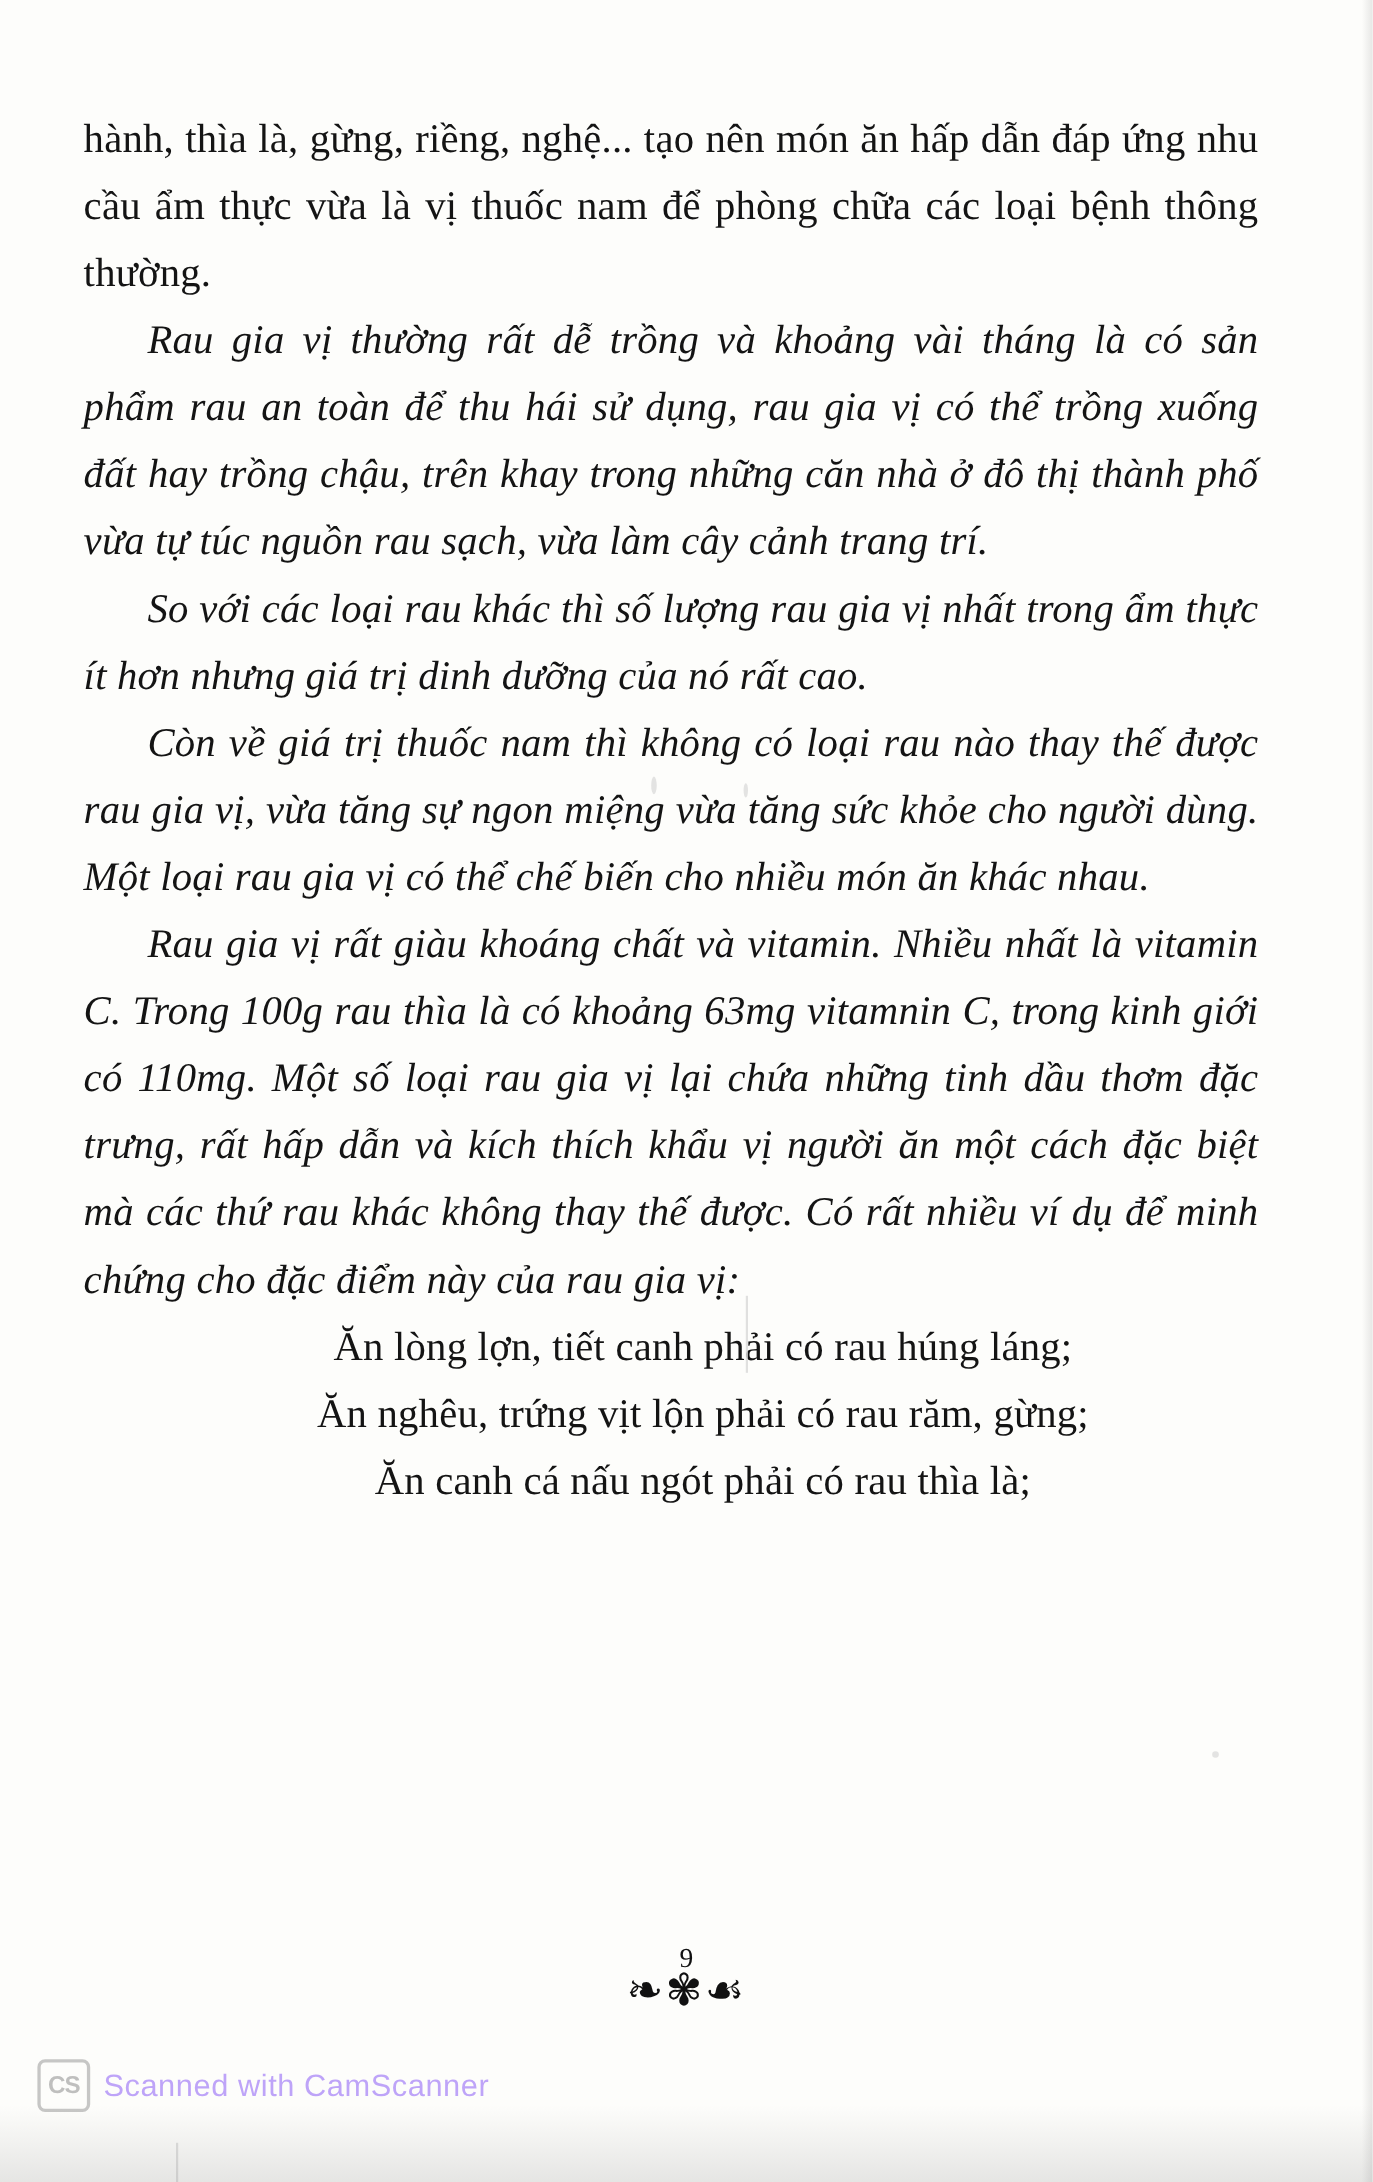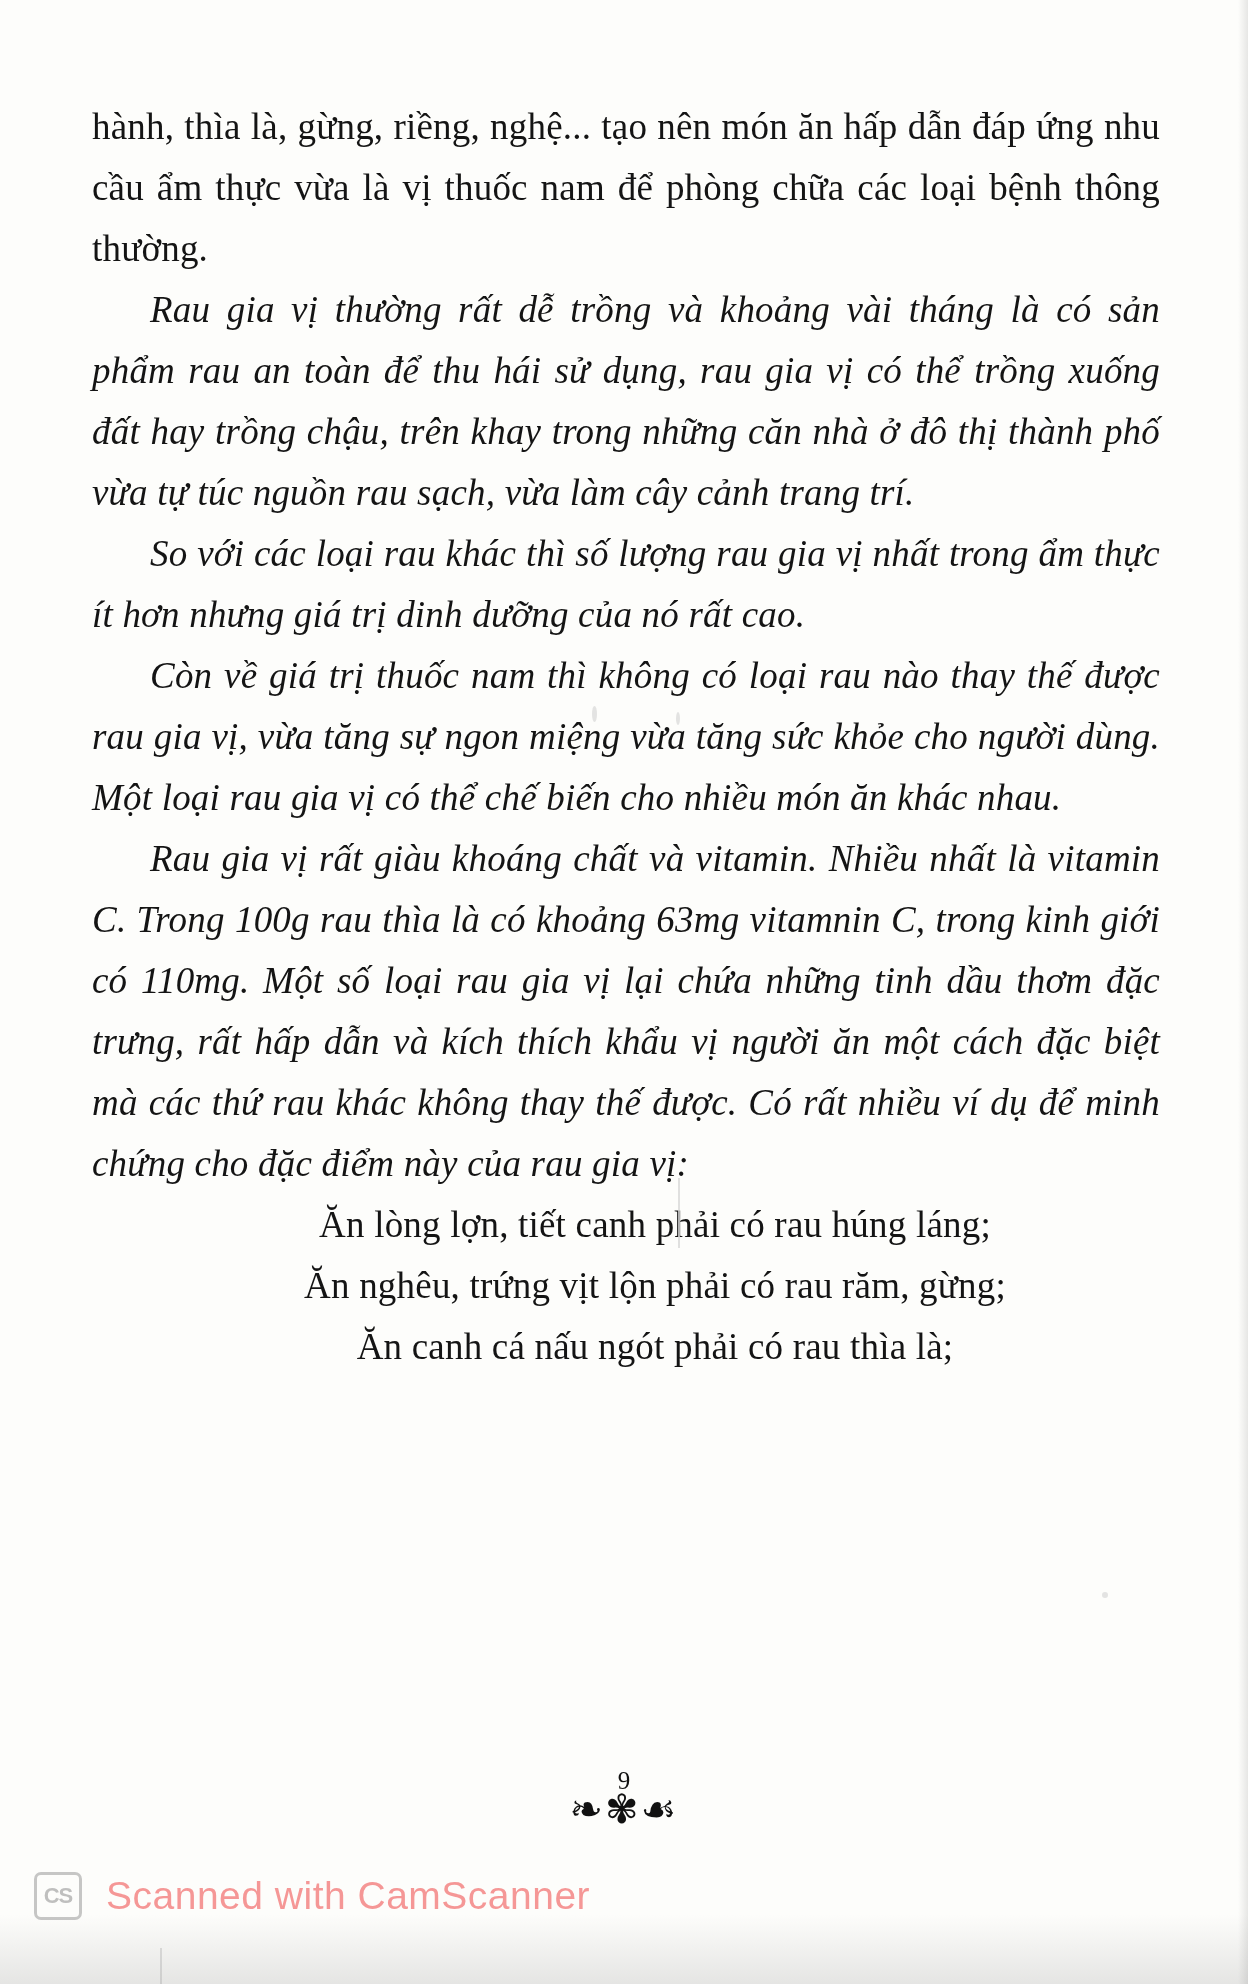--- a/index.html
+++ b/index.html
@@ -39,21 +39,21 @@
     position: absolute;
     left: 0;
     bottom: 0;
     width: 1248px;
     height: 70px;
     background: linear-gradient(to bottom, rgba(255,255,255,0), rgba(120,120,120,0.18));
   }
 
   .text-column {
     position: absolute;
-    left: 92px;
+    left: 76px;
     top: 96px;
     width: 1068px;
   }
 
   p.para {
     margin: 0;
     font-size: 37px;
     line-height: 61px;
     text-align: justify;
     text-justify: inter-word;
@@ -94,41 +94,41 @@
     letter-spacing: 2px;
   }
 
   
   .watermark {
     position: absolute;
     left: 34px;
     top: 1872px;
     display: flex;
     align-items: center;
-    gap: 24px;
+    gap: 12px;
     opacity: 0.55;
   }
   .cs-badge {
     width: 42px;
     height: 42px;
     border: 3px solid #9a9a9a;
     border-radius: 7px;
     color: #8e8e8e;
     font-family: "Liberation Sans", sans-serif;
     font-size: 22px;
     font-weight: bold;
     display: flex;
     align-items: center;
     justify-content: center;
     letter-spacing: -1px;
   }
   .wm-text {
     font-family: "Liberation Sans", sans-serif;
-    font-size: 39px;
-    color: #ef4444;
+    font-size: 28px;
+    color: #8b5cf6;
     letter-spacing: 0.5px;
     text-align: center;
   }
 
   
   .speck {
     position: absolute;
     background: #c9c9c9;
     border-radius: 50%;
     opacity: 0.5;

